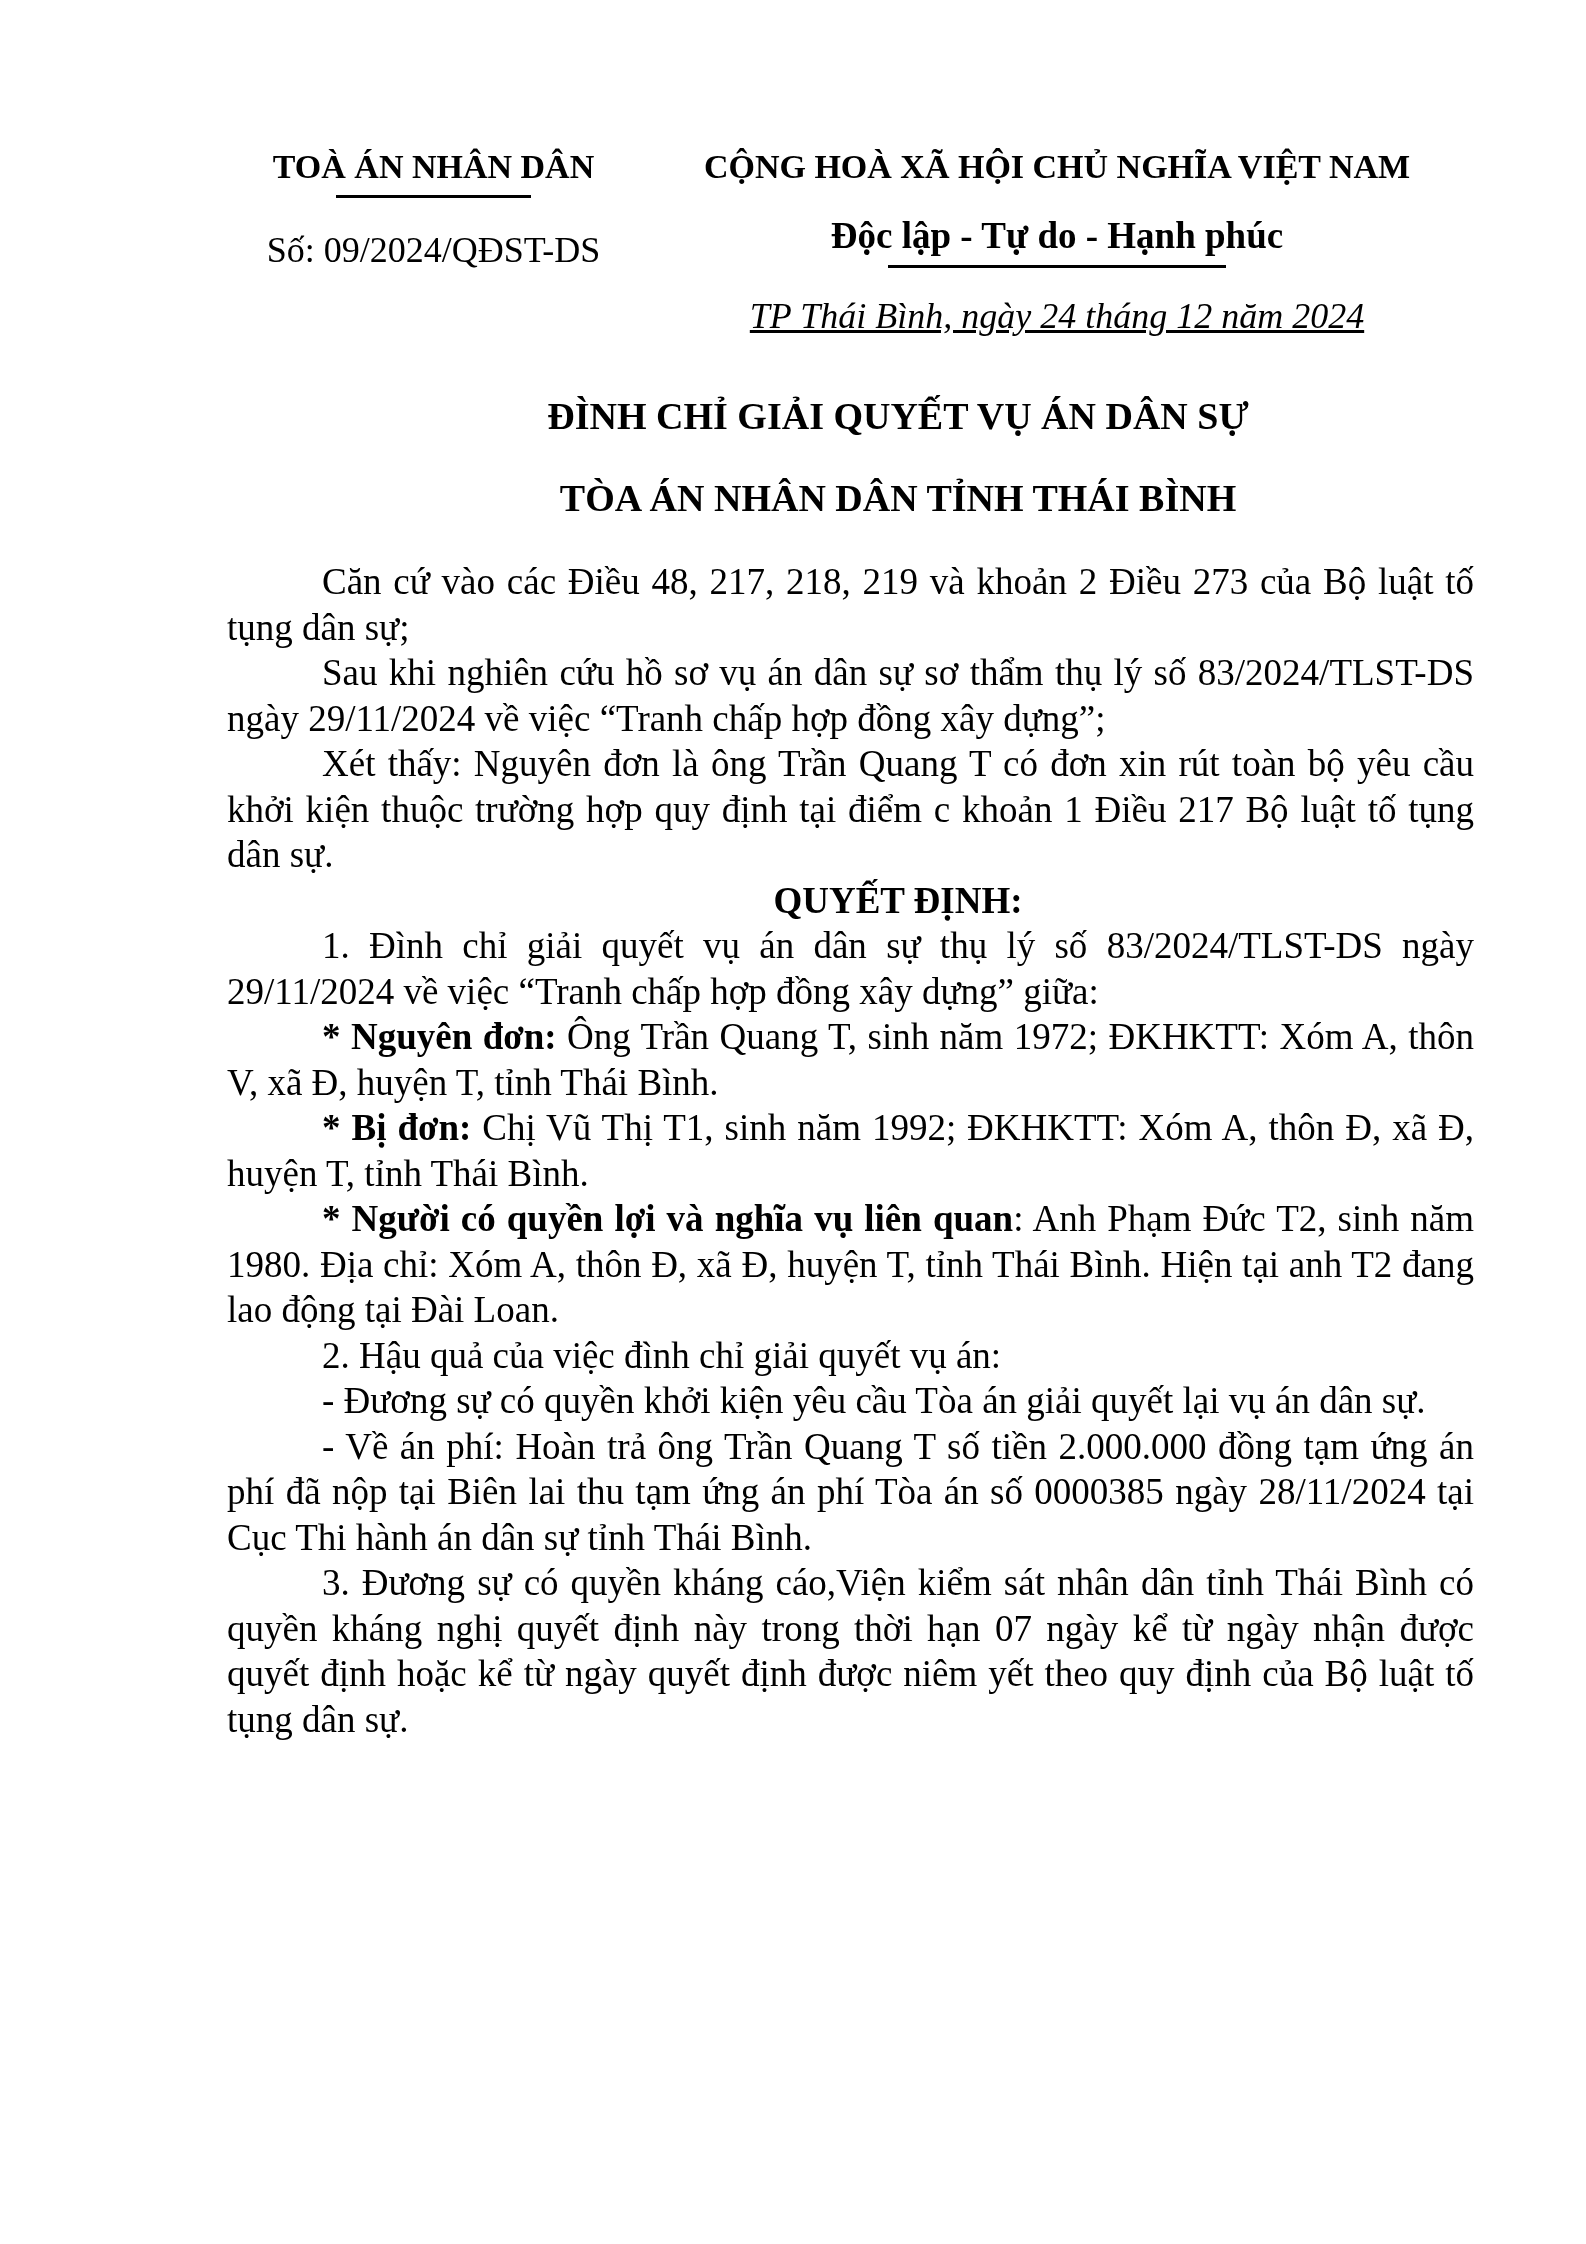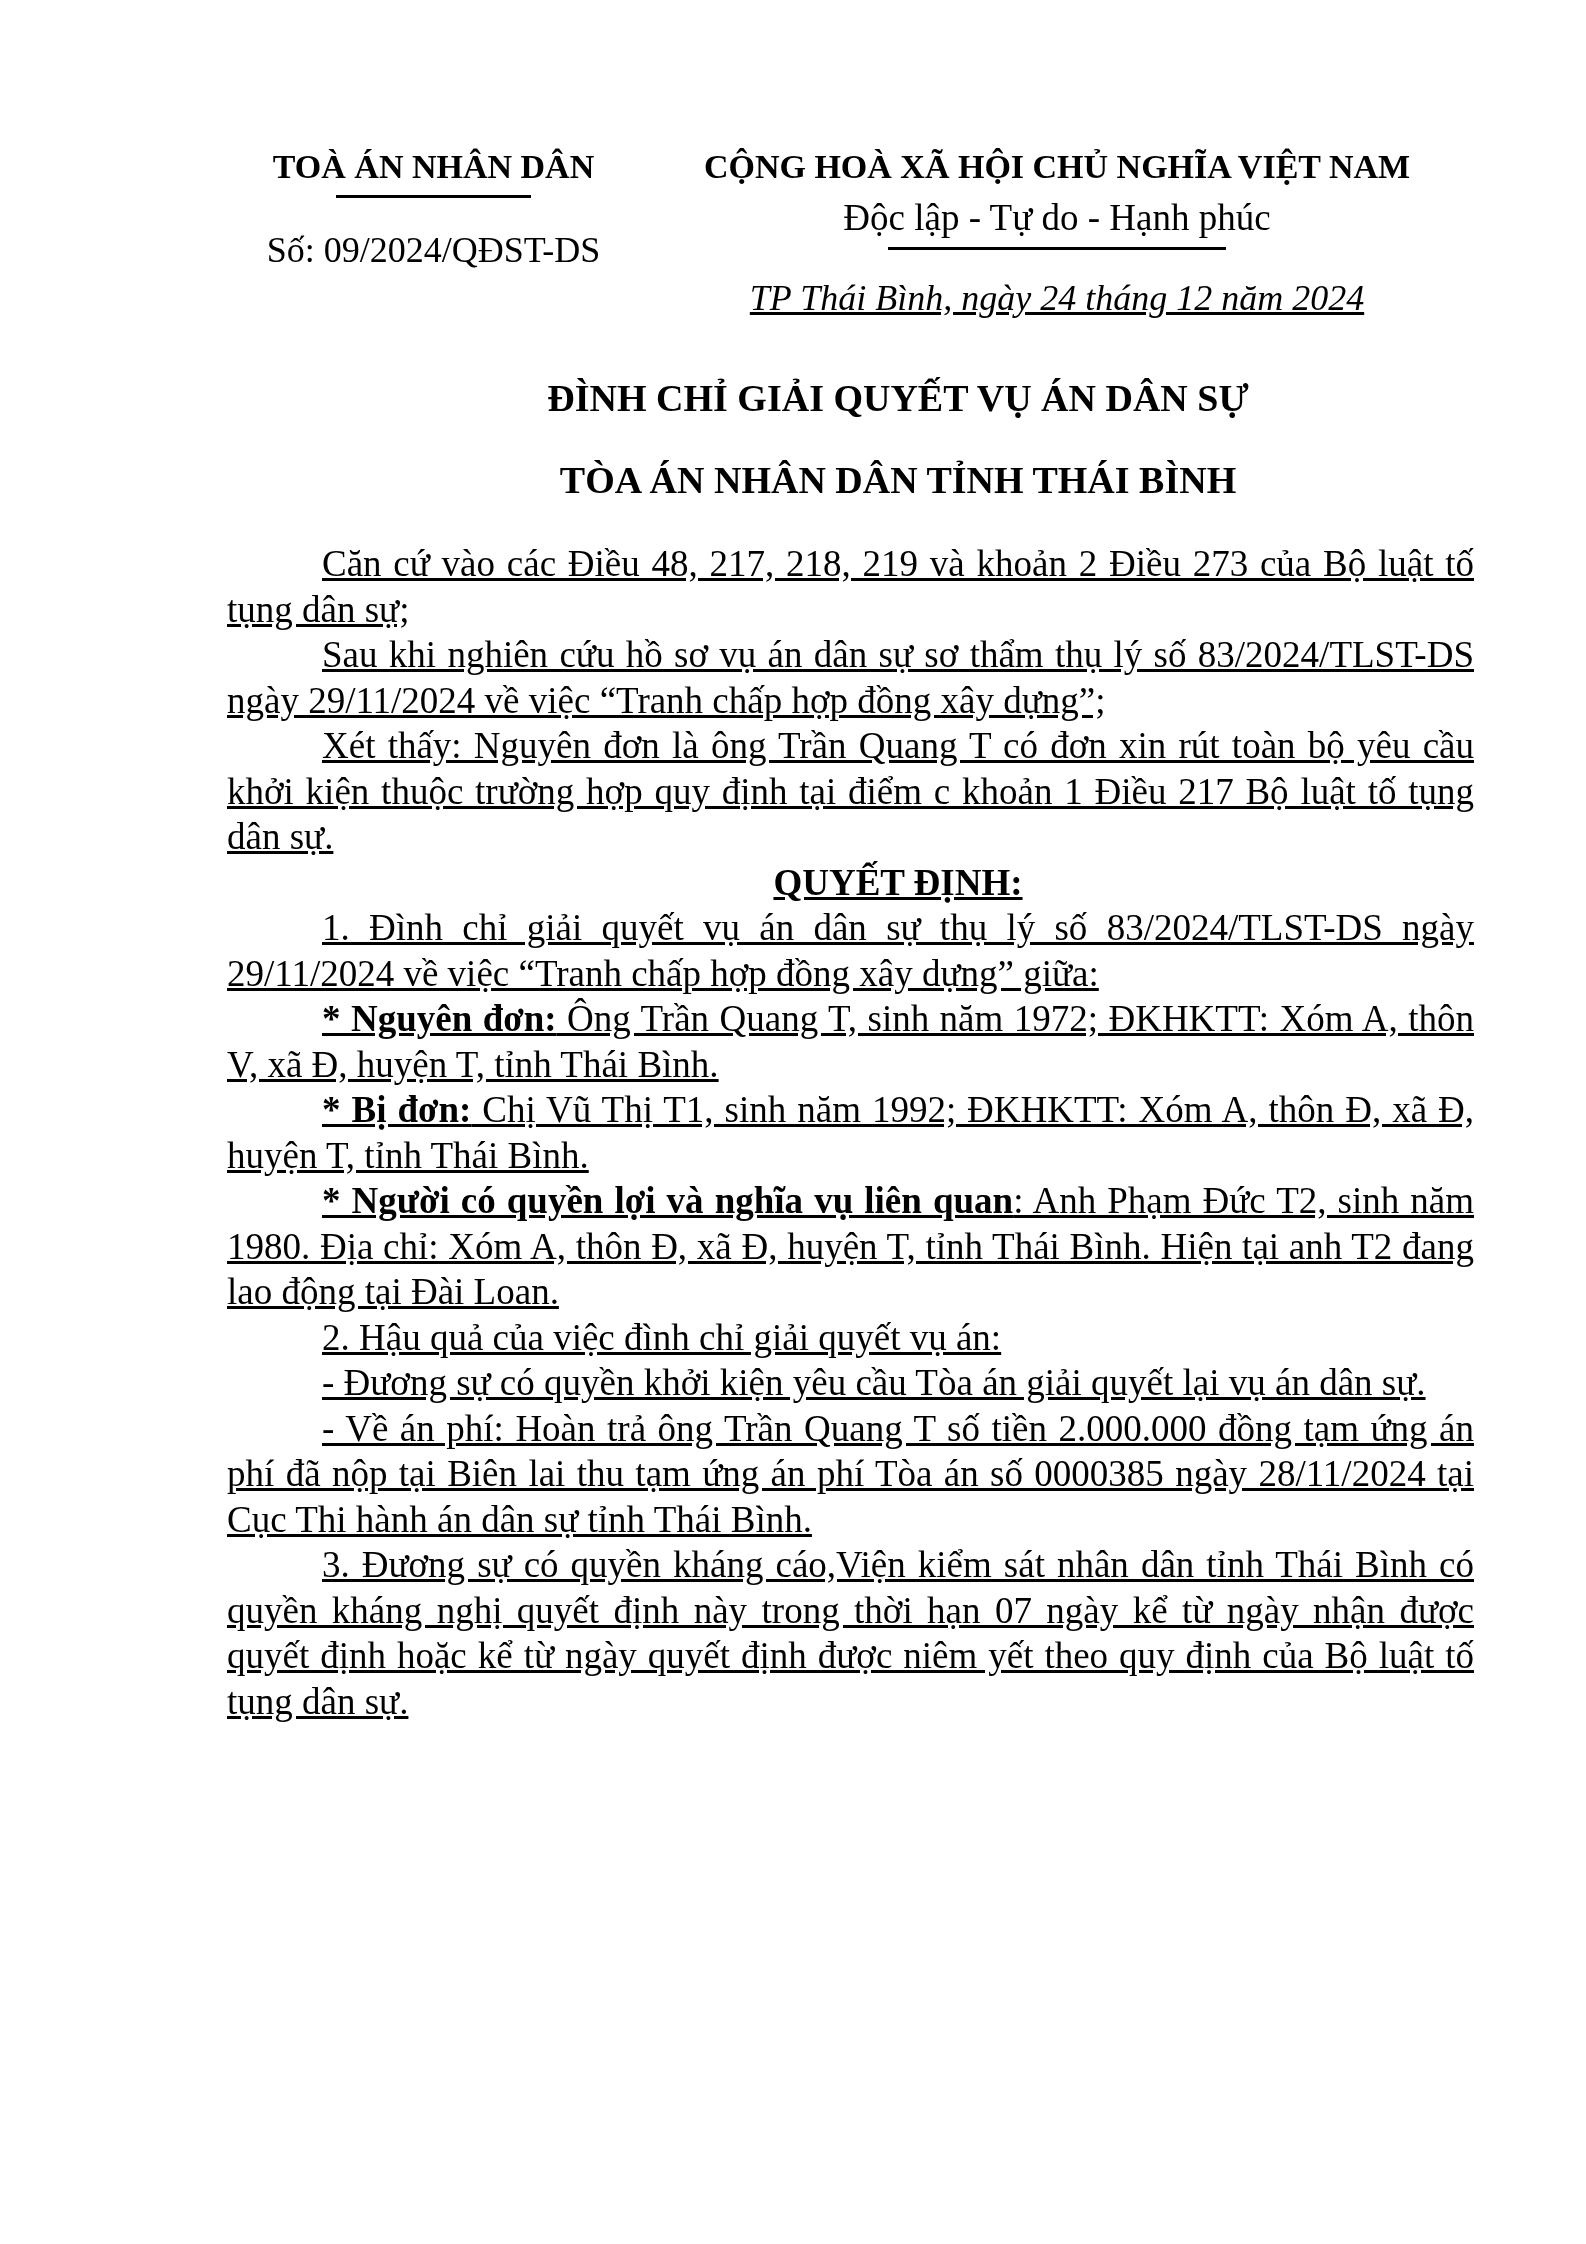--- a/index.html
+++ b/index.html
@@ -22,35 +22,35 @@
     flex: 0 0 auto;
     text-align: center;
   }
   .header-right {
     flex: 1 1 auto;
     text-align: center;
   }
   .hl1 { font-weight: bold; font-size: 34px; line-height: 44px; }
   .hl2 { font-weight: bold; font-size: 34px; line-height: 44px; }
   .hr1 { font-weight: bold; font-size: 34px; line-height: 44px; }
-  .hr2 { font-weight: normal; font-size: 37px; line-height: 46px; margin-top: 6px; text-align: center; }
+  .hr2 { font-weight: bold; font-size: 37px; line-height: 46px; margin-top: 24px; text-align: center; }
   .rule { height: 0; border-top: 3px solid #000; margin: 6px auto 0 auto; }
   .rule-left  { width: 195px; }
   .rule-right { width: 338px; }
   .doc-number { font-size: 36px; line-height: 44px; margin-top: 30px; }
   .dateline   { font-style: italic; font-size: 36px; line-height: 44px; margin-top: 26px; text-decoration: underline; }
 
   
   .title-block { margin-top: 55px; text-align: center; }
   .title-line  { font-weight: bold; font-size: 38px; line-height: 46px; text-indent: 95px; }
   .title-line2 { margin-top: 14px; }
   .title-line3 { margin-top: 36px; }
 
   
-  .body-block { margin-top: 38px; text-decoration: underline; }
+  .body-block { margin-top: 38px; }
   .para {
     margin: 0;
     font-size: 37px;
     line-height: 45.5px;
     text-align: justify;
     text-indent: 95px;
   }
   .center-heading {
     margin: 0;
     font-size: 37px;

